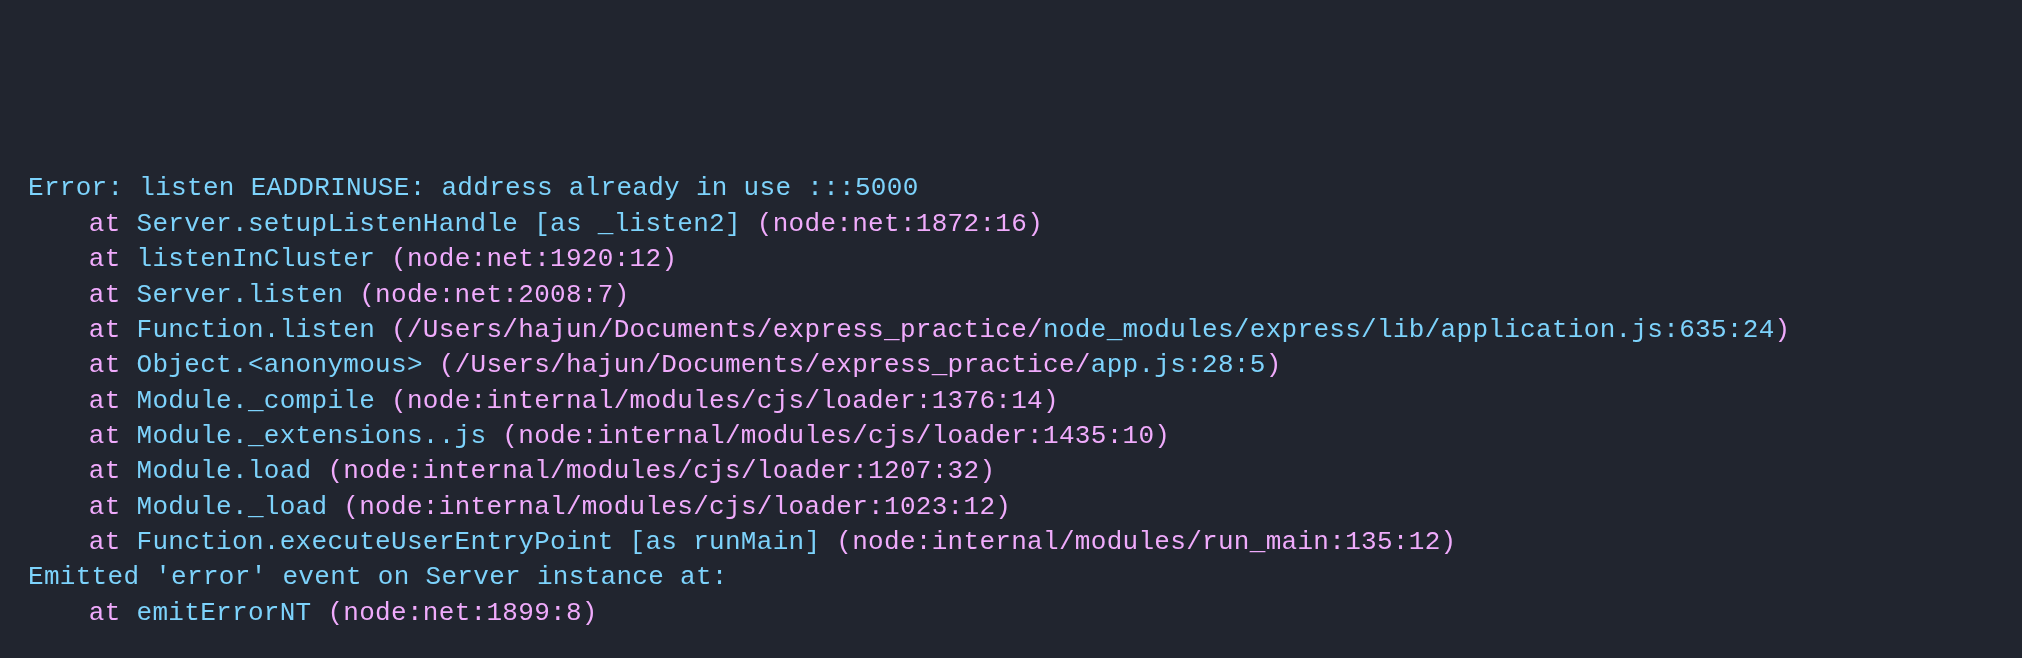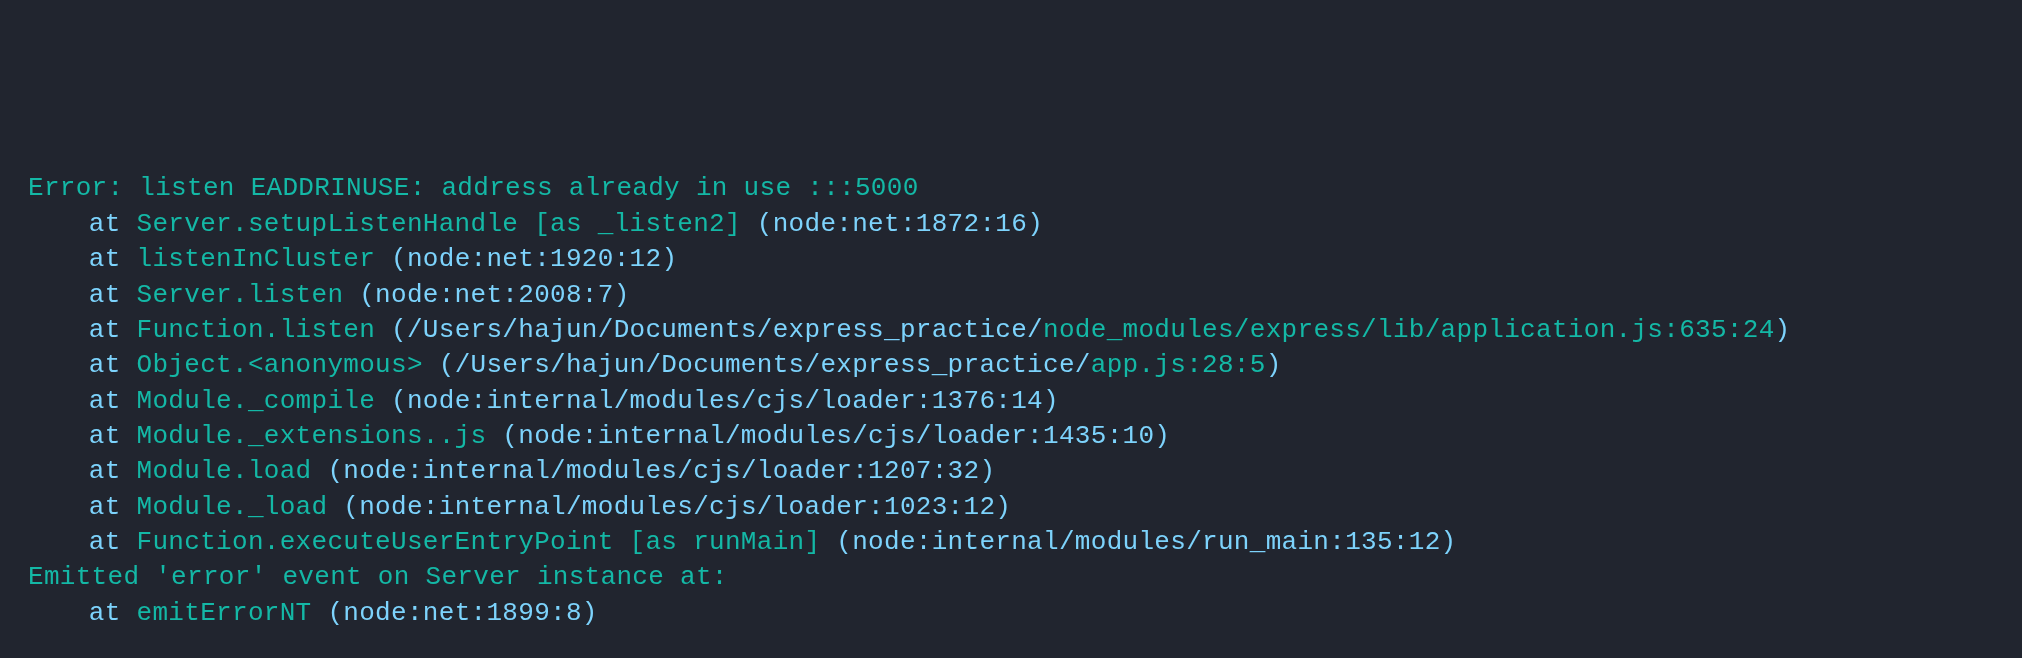--- a/index.html
+++ b/index.html
@@ -13,24 +13,24 @@
       font-size: 26px;
       line-height: 1.36;
       padding: 30px 28px 4px 28px;
       color: #9ea5b1;
       white-space: pre-wrap;
       word-break: break-all;
       overflow: hidden;
       letter-spacing: 0.3px;
     }
     .bright {
-      color: #14b8a6;
+      color: #7dd3fc;
     }
     .dim {
-      color: #7dd3fc;
+      color: #f0abfc;
     }
     .underline {
       text-decoration-color: #7f8692;
       text-underline-offset: 3px;
     }
     .indent {
       padding-left: 3.9ch;
     }
   </style>
 </head>

